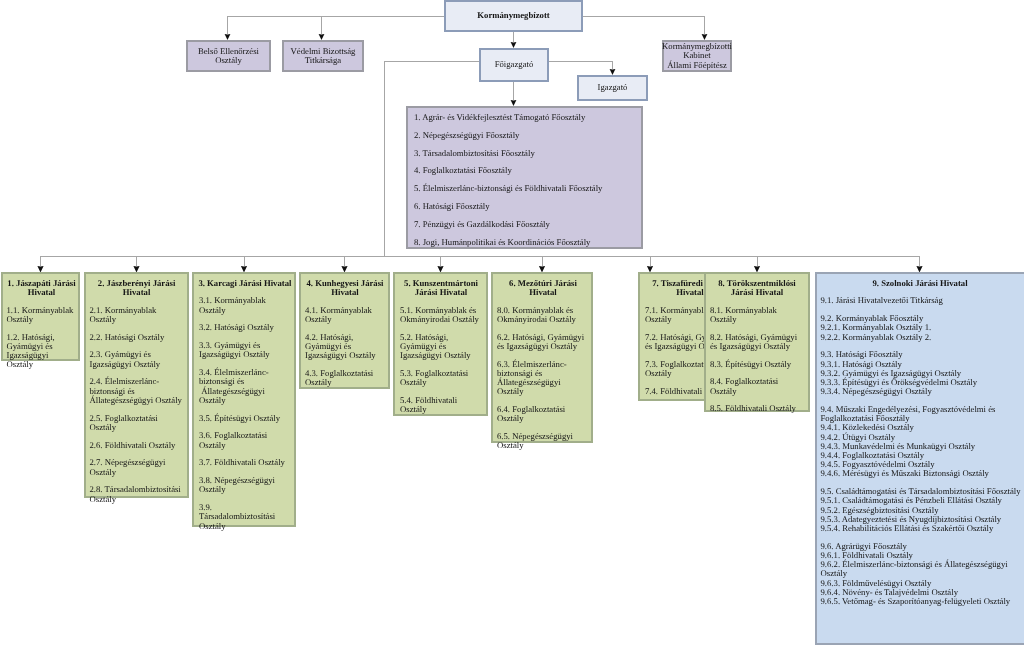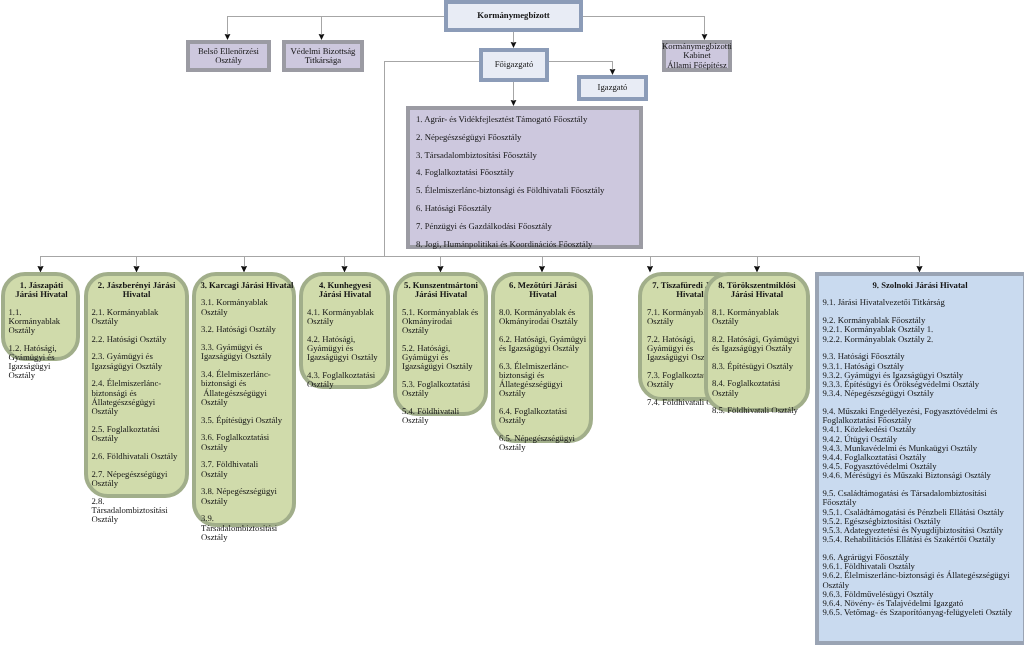--- a/index.html
+++ b/index.html
@@ -1,22 +1,22 @@
 <!DOCTYPE html>
 <html><head>
 <meta charset="utf-8">
 <title>Szervezeti abra</title>
 <style>
   html,body{margin:0;padding:0;}
   body{width:1024px;height:646px;background:#ffffff;font-family:"Liberation Serif",serif;overflow:hidden;position:relative;-webkit-font-smoothing:antialiased;text-rendering:geometricPrecision;}
   #chart{position:absolute;left:0;top:0;width:1024px;height:646px;}
-  .box{position:absolute;box-sizing:border-box;border:4px solid #14b8a6;}
+  .box{position:absolute;box-sizing:border-box;border:2px solid #14b8a6;}
   .purple{background:#cdc8de;border-color:#9b9ba3;}
   .blue{background:#e8ecf5;border-color:#8c9cb8;}
-  .green{background:#d0dbab;border-color:#a1ae8a;border-radius:24px;}
+  .green{background:#d0dbab;border-color:#a1ae8a;}
   .lblue{background:#c9daef;border-color:#9aa4b4;}
   .ctr{display:flex;align-items:center;justify-content:center;text-align:center;}
   svg.conn{position:absolute;left:0;top:0;width:1024px;height:646px;pointer-events:none;}
   .t{font-size:8.7px;line-height:9.3px;color:#151515;}
   .ln{display:block;}
   .bold{font-weight:bold;}
   #foosztalyok{padding:5px 6px 0 6px;}
   .fo-item{font-size:8.7px;line-height:9.2px;color:#151515;margin-bottom:8.6px;}
   .jbox{position:absolute;padding-top:4.5px;padding-bottom:1.7px;box-sizing:border-box;}
   .jtitle{font-size:8.7px;line-height:9.2px;font-weight:bold;text-align:center;color:#151515;margin:0 0 8.6px 0;}
@@ -211,19 +211,19 @@
           <div class="sline">9.5.1. Családtámogatási és Pénzbeli Ellátási Osztály</div>
           <div class="sline">9.5.2. Egészségbiztosítási Osztály</div>
           <div class="sline">9.5.3. Adategyeztetési és Nyugdíjbiztosítási Osztály</div>
           <div class="sline">9.5.4. Rehabilitációs Ellátási és Szakértői Osztály</div>
         </div>
         <div class="sgroup">
           <div class="sline">9.6. Agrárügyi Főosztály</div>
           <div class="sline">9.6.1. Földhivatali Osztály</div>
           <div class="sline">9.6.2. Élelmiszerlánc-biztonsági és Állategészségügyi Osztály</div>
           <div class="sline">9.6.3. Földművelésügyi Osztály</div>
-          <div class="sline">9.6.4. Növény- és Talajvédelmi Igazgató</div>
+          <div class="sline">9.6.4. Növény- és Talajvédelmi Osztály</div>
           <div class="sline">9.6.5. Vetőmag- és Szaporítóanyag-felügyeleti Osztály</div>
         </div>
       </div>
     </div>
 
 </div>
 
 </body></html>

